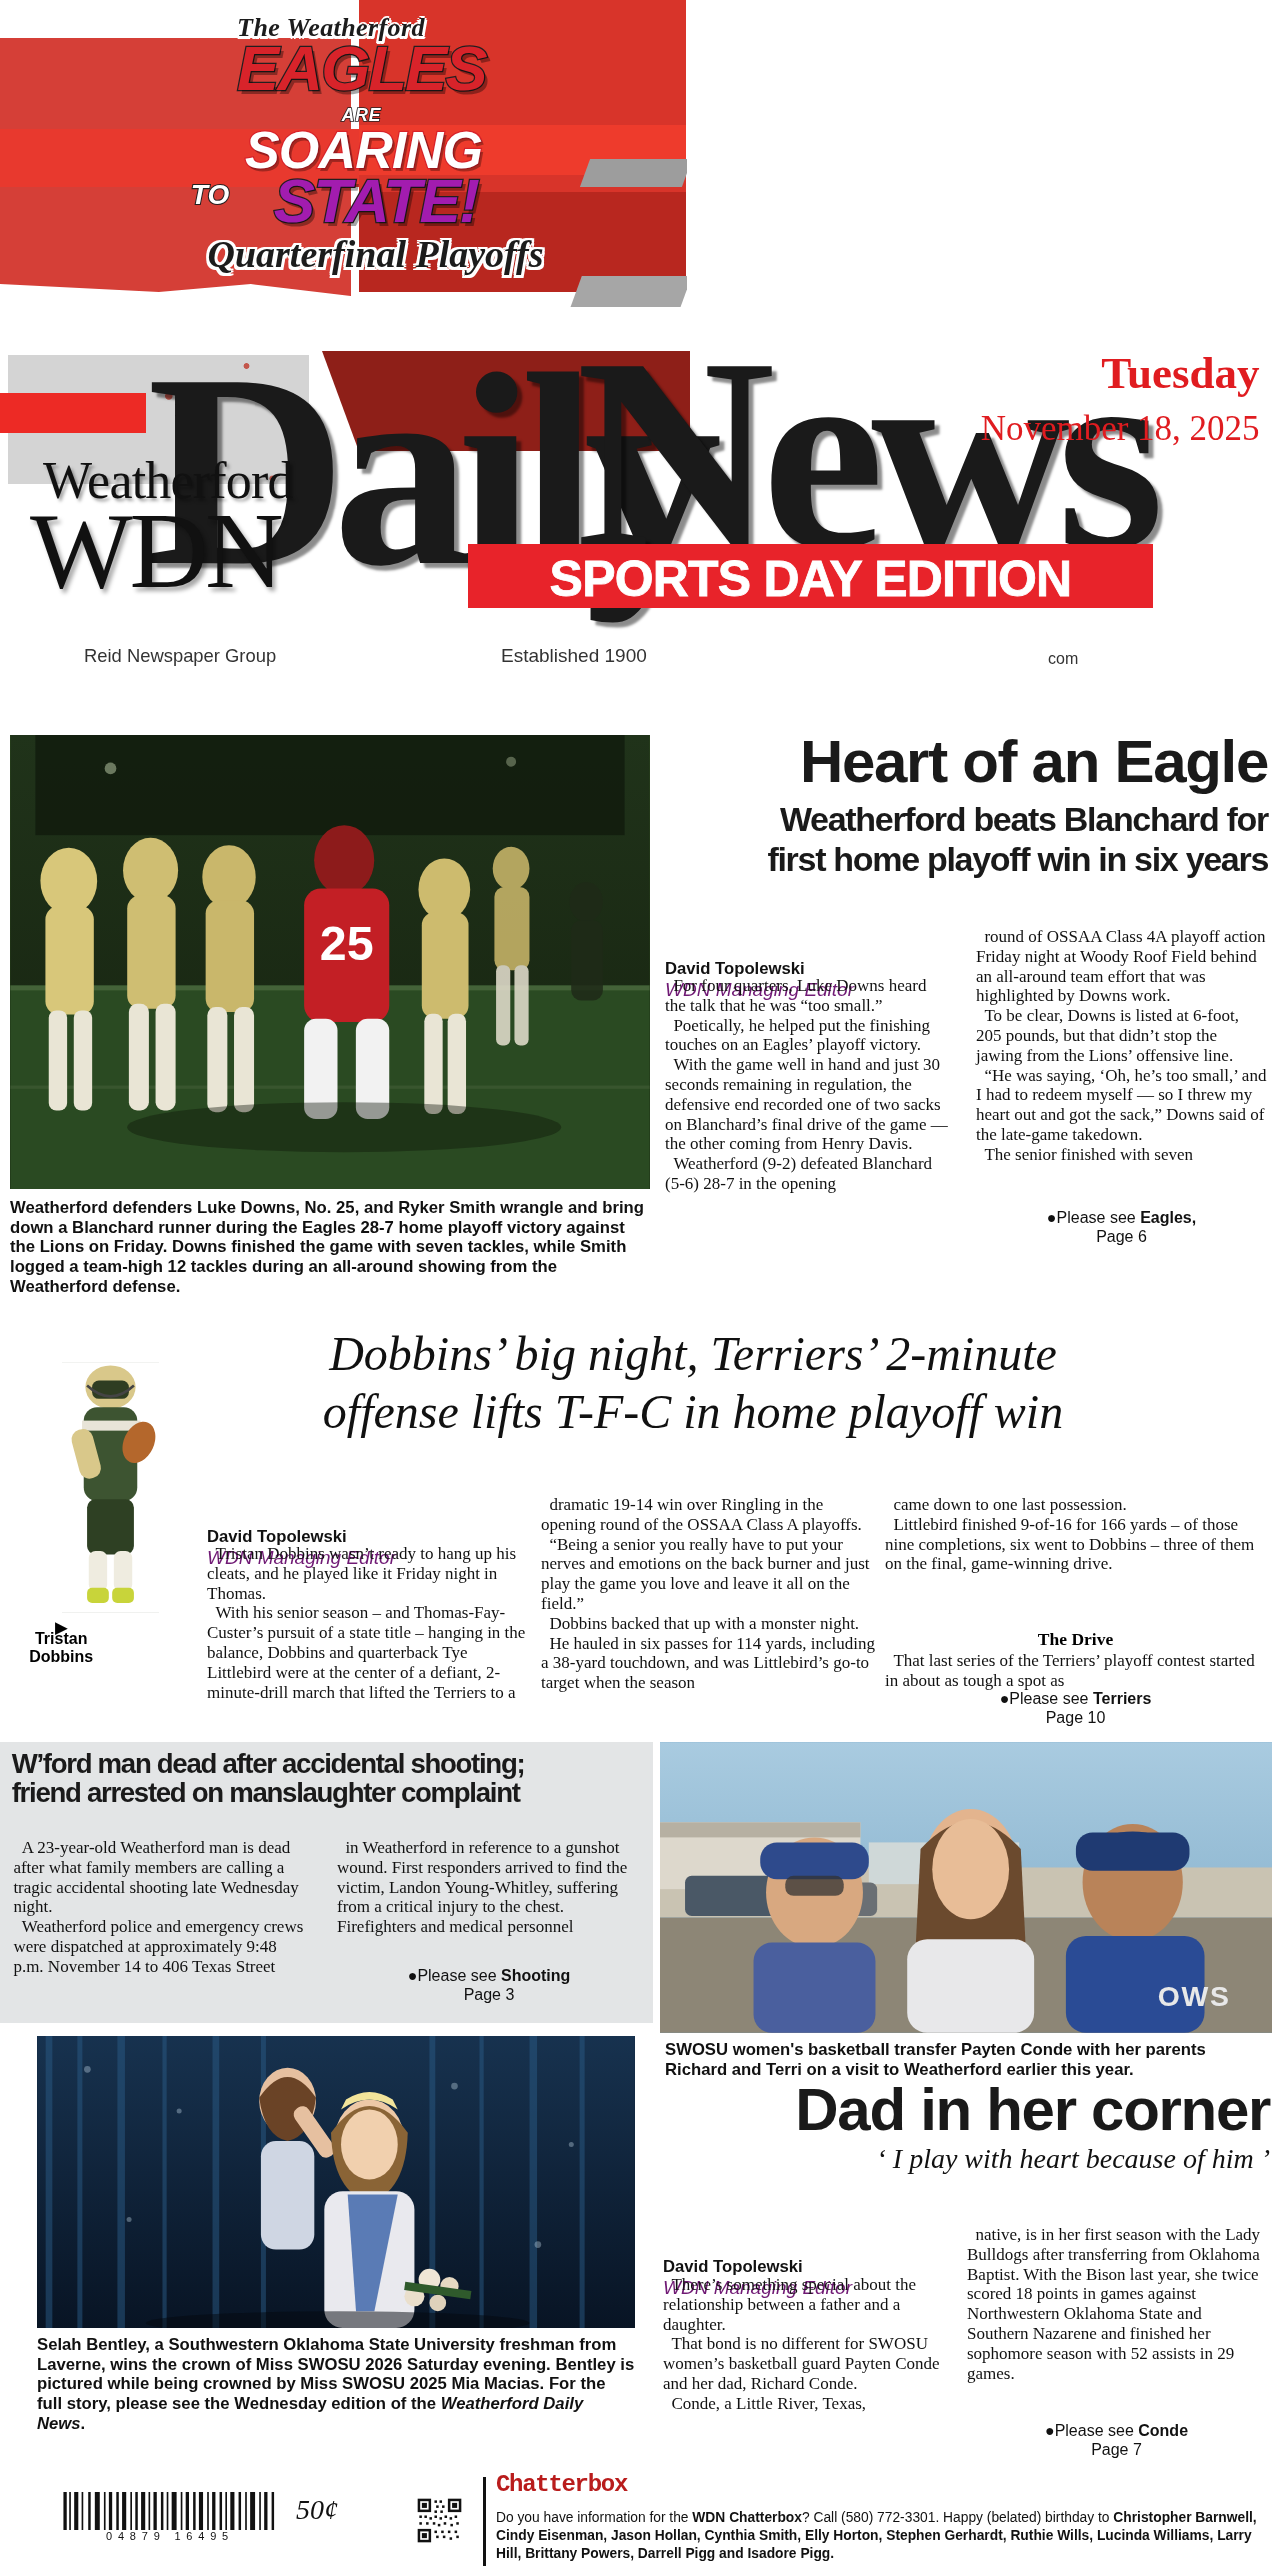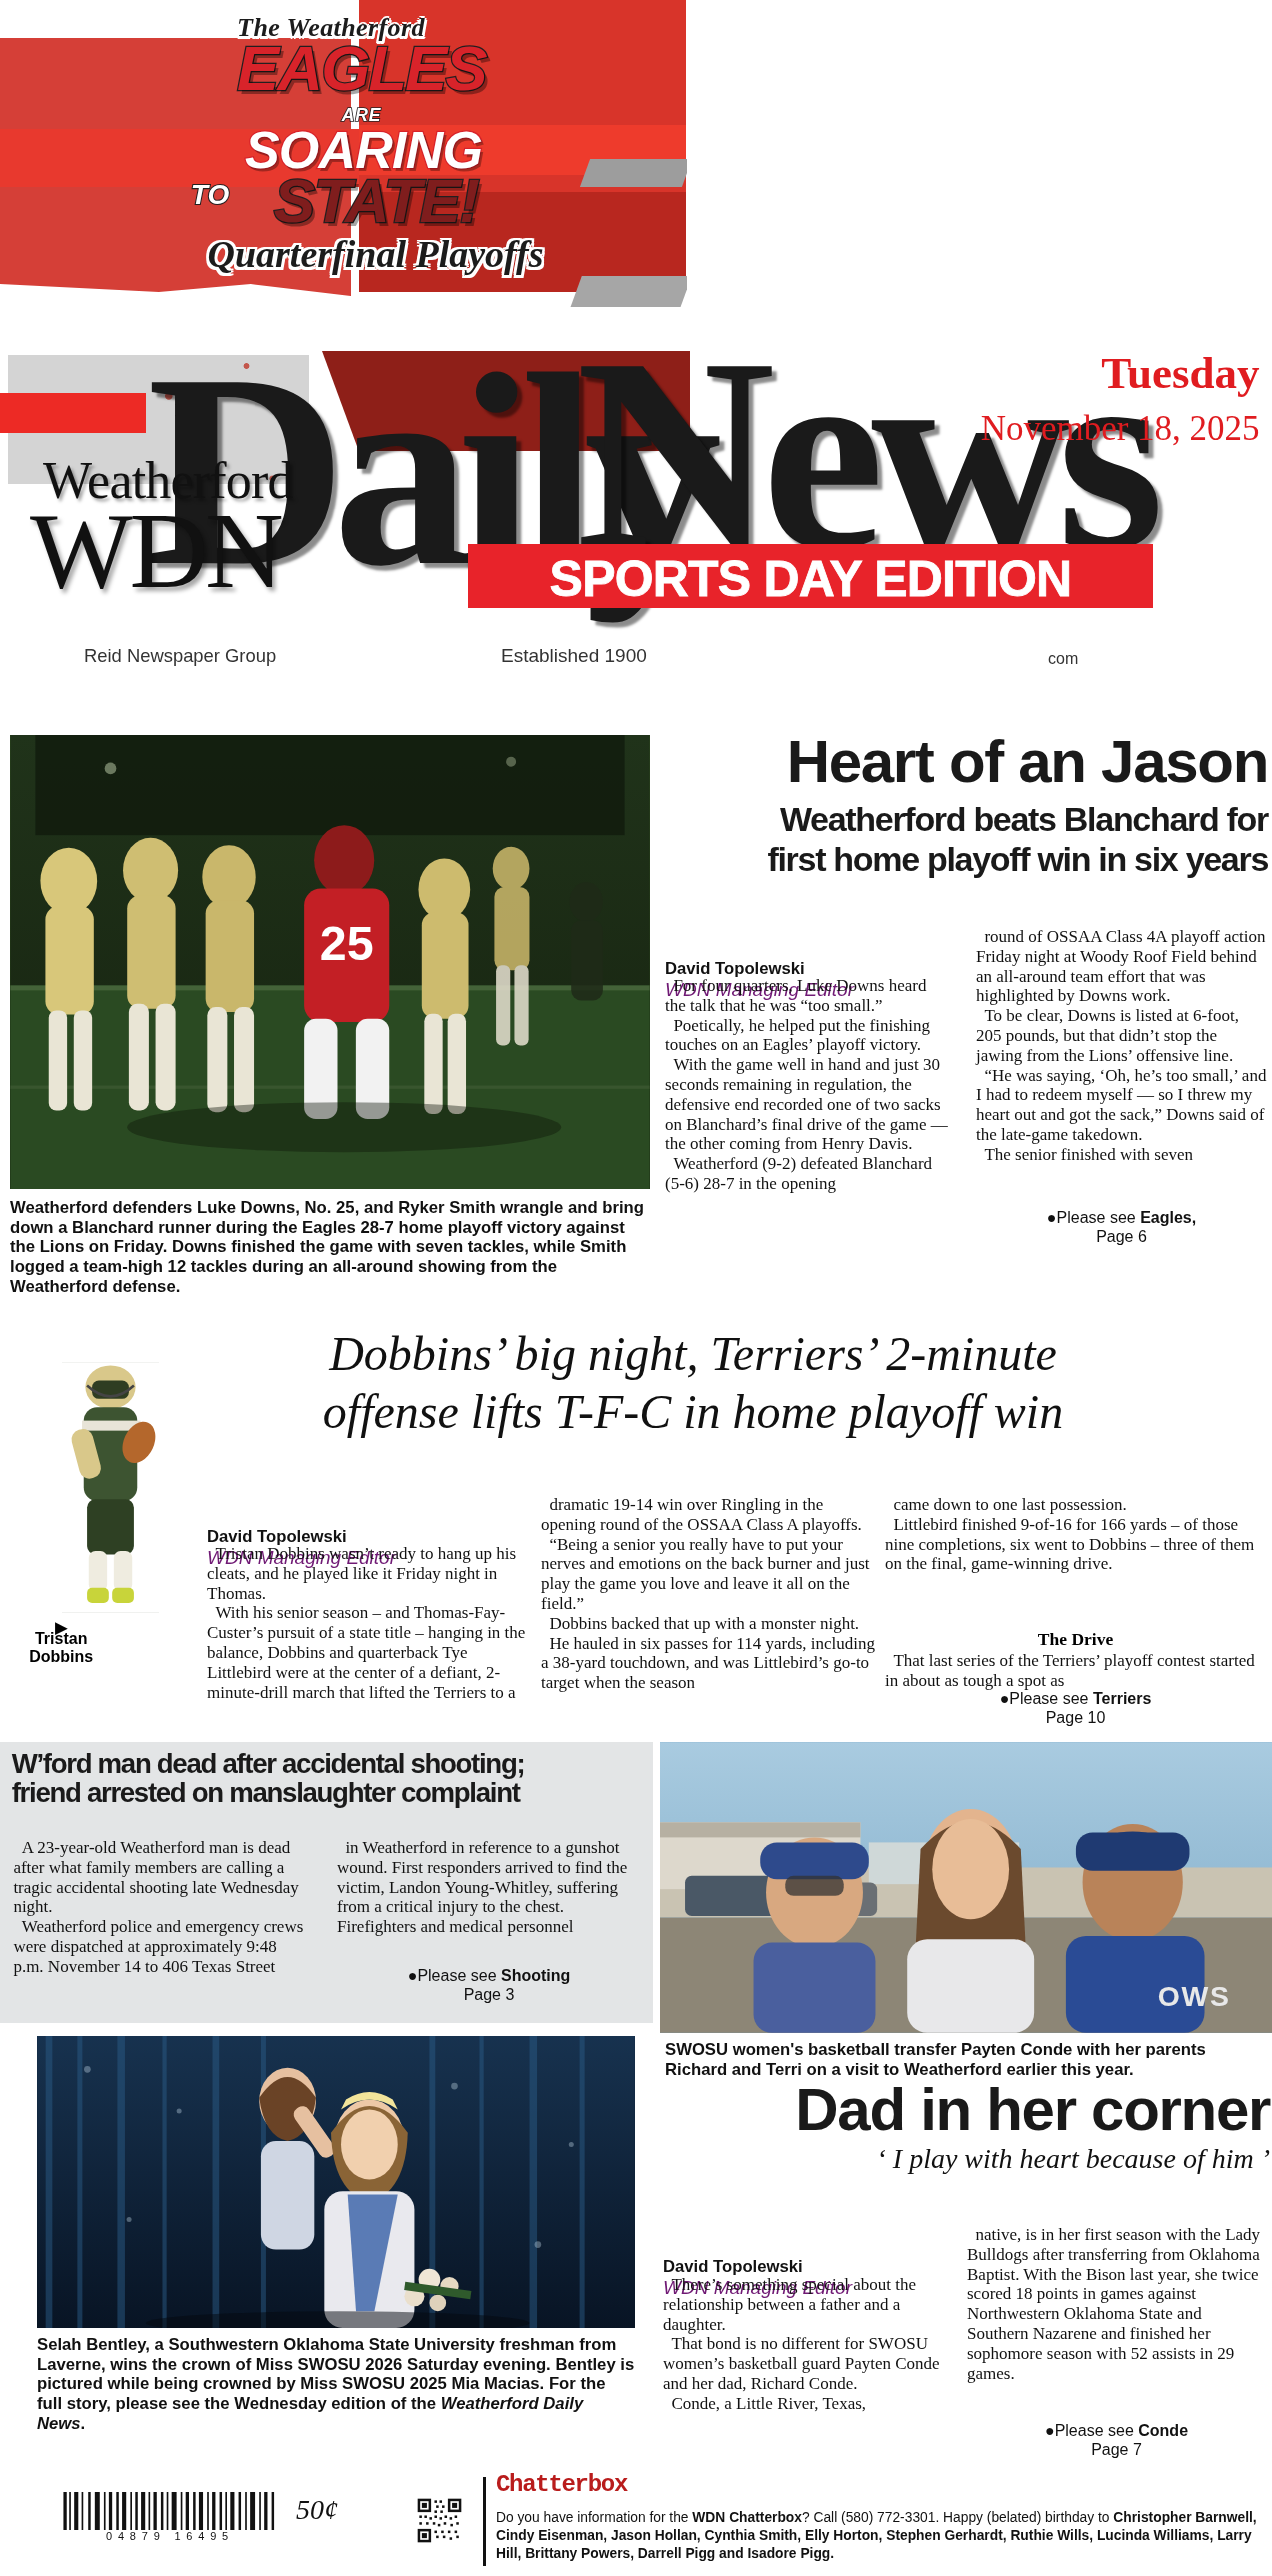--- a/index.html
+++ b/index.html
@@ -76,21 +76,21 @@
     text-shadow: 2.5px 3.3px 0 rgba(0,0,0,.3);
   }
   .ban-to {
     position:absolute; left:160px; top:179px; width:100px; text-align:center;
     font-family:"Liberation Sans", sans-serif; font-weight:bold; font-style:italic;
     font-size:28px; color:#fff; -webkit-text-stroke:2.1px #231f20; paint-order:stroke fill;
   }
   .ban-state {
     position:absolute; left:209px; top:165px; width:334px; text-align:center;
     font-family:"Liberation Sans", sans-serif; font-weight:bold; font-style:italic;
-    font-size:62px; color:#7f1d1d; letter-spacing:-1.7px;
+    font-size:62px; color:#a21caf; letter-spacing:-1.7px;
     -webkit-text-stroke:2.5px #231f20; paint-order:stroke fill;
     text-shadow: 3.3px 4.2px 0 rgba(0,0,0,.35);
   }
   .ban-quarter {
     position:absolute; left:125px; top:232px; width:501px; text-align:center;
     font-family:"Liberation Serif", serif; font-style:italic; font-weight:bold;
     font-size:38px; color:#1c1c1c;
     text-shadow: -2.5px 0 #fff, 2.5px 0 #fff, 0 -2.5px #fff, 0 2.5px #fff,
                  -2.5px 2.5px #fff, 2.5px 2.5px #fff, -2.5px -2.5px #fff, 2.5px -2.5px #fff;
   }
@@ -341,21 +341,21 @@
       <g fill="#1f2a18" opacity=".85">
         <ellipse cx="690" cy="200" rx="20" ry="24"></ellipse>
         <rect x="672" y="222" width="38" height="96" rx="12"></rect>
       </g>
       <ellipse cx="400" cy="470" rx="260" ry="30" fill="#0d1508" opacity=".4"></ellipse>
     </svg>
   </div>
 
   <div class="s1-cap caption">Weatherford defenders Luke Downs, No. 25, and Ryker Smith wrangle and bring down a Blanchard runner during the Eagles 28-7 home playoff victory against the Lions on Friday. Downs finished the game with seven tackles, while Smith logged a team-high 12 tackles during an all-around showing from the Weatherford defense.</div>
 
-  <div class="s1-hl1 hl-gothic">Heart of an Jason</div>
+  <div class="s1-hl1 hl-gothic">Heart of an Eagle</div>
   <div class="s1-hl2 hl-gothic">Weatherford beats Blanchard for</div>
   <div class="s1-hl2 hl-gothic" style="top:842px;">first home playoff win in six years</div>
 
   <div class="s1-byline">
     <div class="byline-name">David Topolewski</div>
     <div class="byline-title">WDN Managing Editor</div>
   </div>
 
   <div class="s1-c1 body-col">
     <p>For four quarters, Luke Downs heard the talk that he was “too small.”</p>

